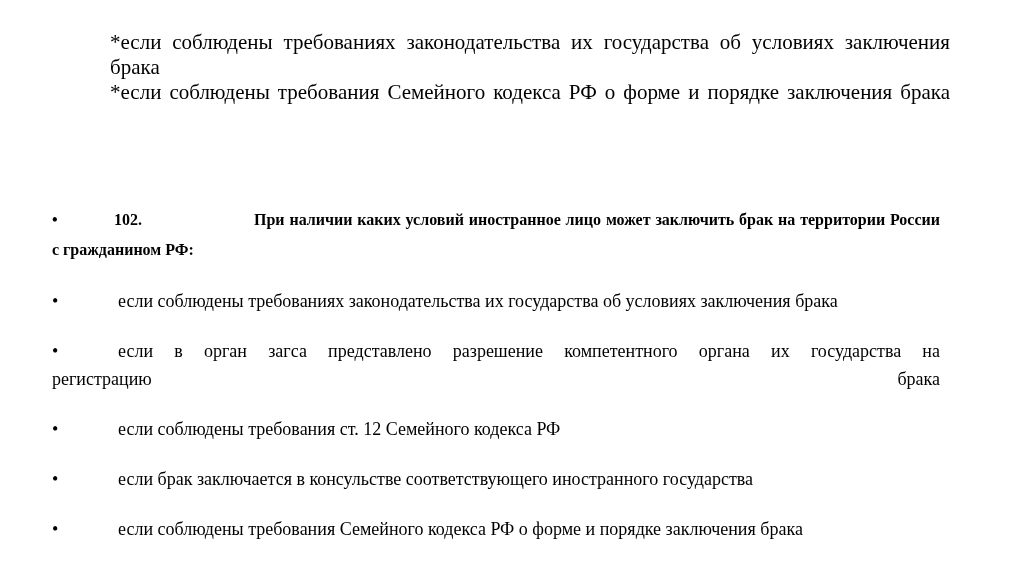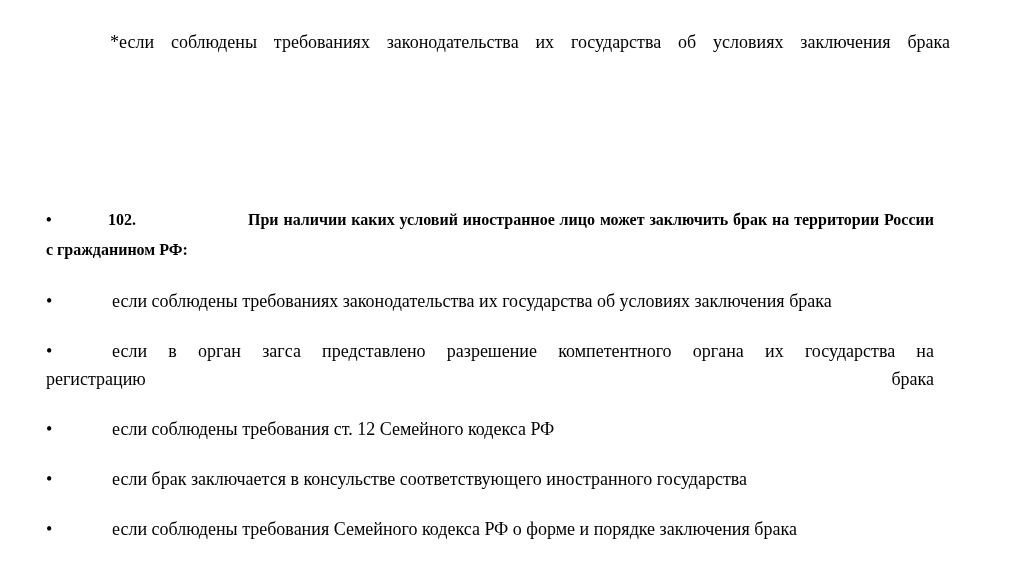--- a/index.html
+++ b/index.html
@@ -22,31 +22,31 @@
   }
 
   
   .top-note {
     position: absolute;
     left: 110px;
     top: 30px;
     width: 840px;
   }
   .top-note .line {
-    font-size: 18px;
+    font-size: 21px;
     line-height: 25px;
     text-align: justify;
     text-align-last: justify;
     white-space: normal;
   }
 
   
   .body-block {
     position: absolute;
-    left: 46px;
+    left: 52px;
     top: 205px;
     width: 888px;
   }
 
   .q-item {
     display: block;
     font-size: 16px;
     font-weight: bold;
     line-height: 30px;
     text-align: justify;
@@ -82,20 +82,21 @@
     text-align: center;
   }
 </style>
 </head>
 <body>
 
 <div class="page">
 
   <div class="top-note">
     <div class="line">*если соблюдены требованиях законодательства их государства об условиях заключения брака</div>
+    <div class="line">*если соблюдены требования Семейного кодекса РФ о форме и порядке заключения брака</div>
   </div>
 
   <div class="body-block">
 
     <div class="q-item">
       <span class="bullet">•</span><span class="num">102.</span><span>При наличии каких условий иностранное лицо может заключить брак на территории России с гражданином РФ:</span>
     </div>
 
     <div class="a-item">
       <span class="bullet">•</span><span>если соблюдены требованиях законодательства их государства об условиях заключения брака</span>

